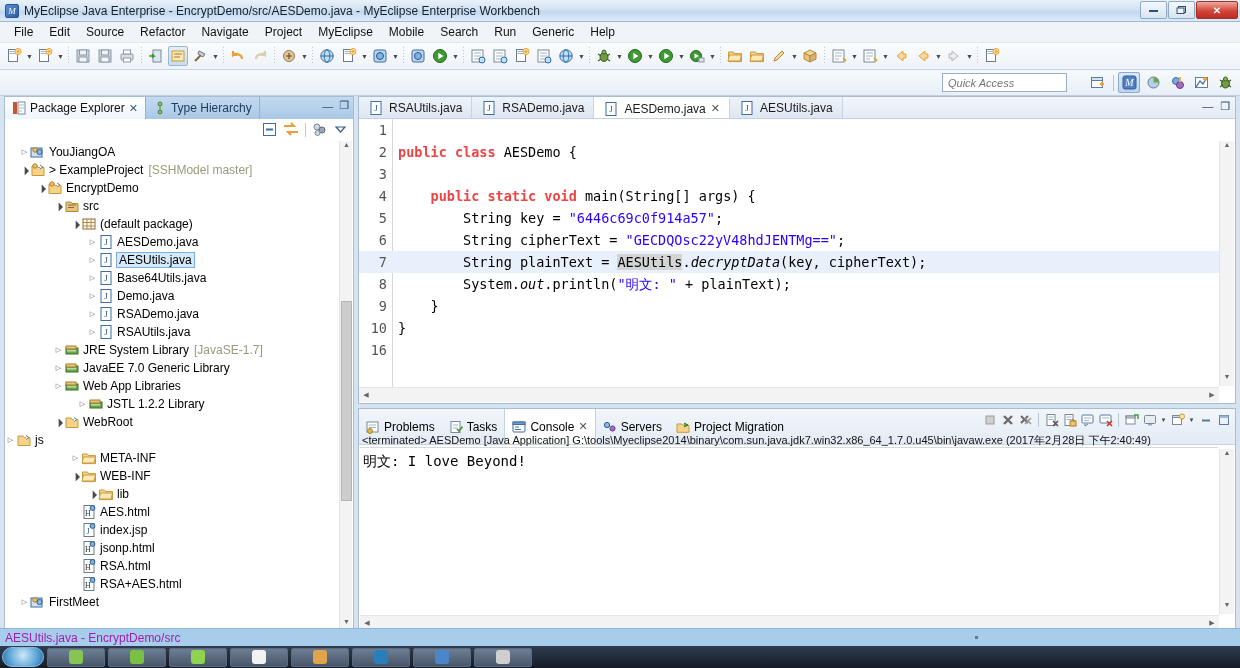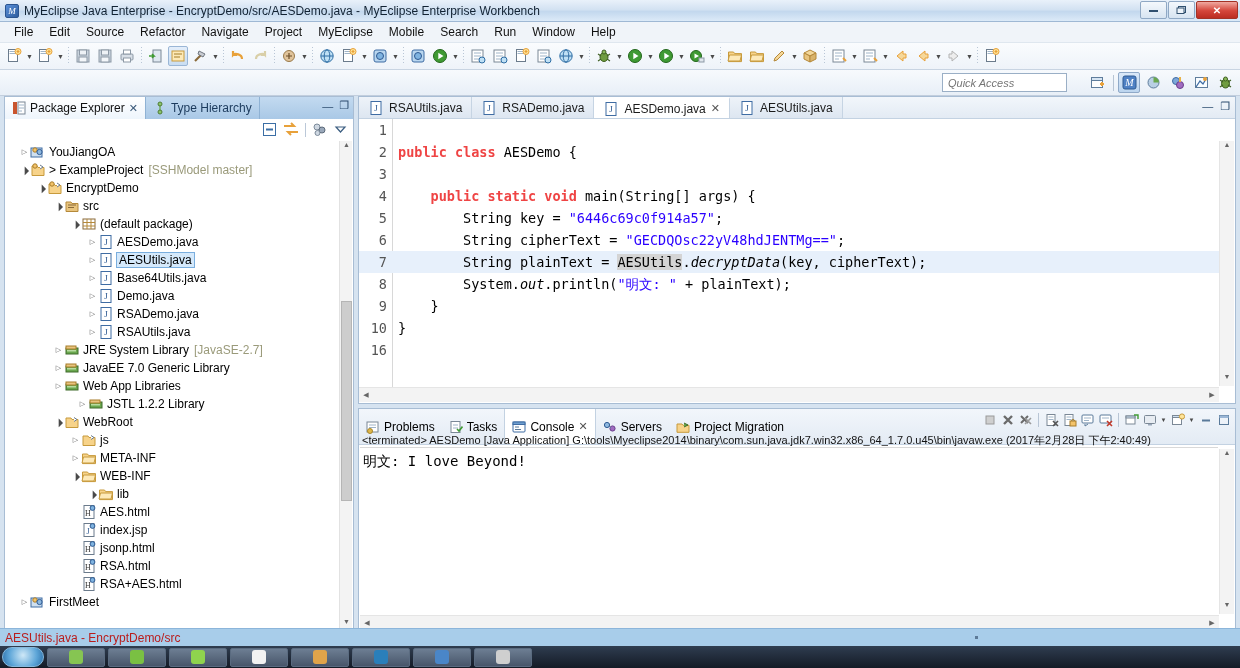--- a/index.html
+++ b/index.html
@@ -178,21 +178,21 @@
     padding:4px 3px; color:#000; }
   .c-vscroll{ position:absolute; right:1px; top:40px; bottom:17px; width:15px;
     background:#f3f3f3; border-left:1px solid #e5e5e5; }
   .c-hscroll{ position:absolute; left:1px; right:16px; bottom:1px; height:15px;
     background:#f3f3f3; border-top:1px solid #e5e5e5; }
 
   
   .statusbar{
     position:absolute; left:0; right:0; bottom:22px; height:18px;
     background:#a8cdea; border-top:1px solid #8cb5da;
-    display:flex; align-items:center; padding-left:5px; font-size:12px; color:#b91c1c;
+    display:flex; align-items:center; padding-left:5px; font-size:12px; color:#a21caf;
   }
   .status-dots{ position:absolute; left:975px; top:7px; width:3px;height:3px;background:#5d7a97; }
   
   .taskbar{
     position:absolute; left:0; right:0; bottom:0; height:22px;
     background:linear-gradient(to bottom,#2f3d50,#141b26);
     display:flex; align-items:center; gap:3px; padding-left:2px;
   }
   .start-orb{ width:42px;height:20px;border-radius:10px;
     background:radial-gradient(circle at 50% 40%,#cfe8f7,#5ea6d8 60%,#2a6ea8);
@@ -233,21 +233,21 @@
       <div class="menu-item">File</div>
       <div class="menu-item">Edit</div>
       <div class="menu-item">Source</div>
       <div class="menu-item">Refactor</div>
       <div class="menu-item">Navigate</div>
       <div class="menu-item">Project</div>
       <div class="menu-item">MyEclipse</div>
       <div class="menu-item">Mobile</div>
       <div class="menu-item">Search</div>
       <div class="menu-item">Run</div>
-      <div class="menu-item">Window</div>
+      <div class="menu-item">Generic</div>
       <div class="menu-item">Help</div>
     </div>
 
   <div class="toolbar" id="toolbar">
       <div class="tb-btn">
         <svg width="16" height="16" viewBox="0 0 16 16">
           <rect x="2.5" y="1.5" width="9" height="12" fill="#fff" stroke="#6b7b8c"></rect>
           <rect x="3.5" y="3" width="7" height="1" fill="#9fb4c8"></rect>
           <rect x="3.5" y="5" width="7" height="1" fill="#9fb4c8"></rect>
           <circle cx="12" cy="3.5" r="3" fill="#ffe59a" stroke="#e8a13a"></circle>
@@ -729,21 +729,21 @@
           <div class="trow" style="padding-left: 48px;">
             <span class="twist">▷</span>
             <span class="tico">
               <svg width="16" height="16" viewBox="0 0 16 16">
                 <rect x="2" y="6" width="12" height="6" fill="#6aa84f" stroke="#3f6b2a"></rect>
                 <rect x="2" y="4" width="10" height="3" fill="#e8c47e" stroke="#a87d2a"></rect>
                 <rect x="3" y="8" width="9" height="1.5" fill="#b8dba0"></rect>
               </svg>
             </span>
             <span class="tlabel">JRE System Library</span>
-            <span class="tdim">[JavaSE-2.7]</span>
+            <span class="tdim">[JavaSE-1.7]</span>
           </div>
           <div class="trow" style="padding-left: 48px;">
             <span class="twist">▷</span>
             <span class="tico">
               <svg width="16" height="16" viewBox="0 0 16 16">
                 <rect x="2" y="6" width="12" height="6" fill="#6aa84f" stroke="#3f6b2a"></rect>
                 <rect x="2" y="4" width="10" height="3" fill="#e8c47e" stroke="#a87d2a"></rect>
                 <rect x="3" y="8" width="9" height="1.5" fill="#b8dba0"></rect>
               </svg>
             </span>
@@ -774,21 +774,21 @@
           <div class="trow" style="padding-left: 48px;">
             <span class="twist" style="font-size: 8px; color: rgb(74, 74, 74); transform: rotate(-45deg);">◢</span>
             <span class="tico">
               <svg width="16" height="16" viewBox="0 0 16 16">
                 <path d="M2 4 h5 l1 1.5 h6 v8 h-12 z" fill="#f7d38a" stroke="#c79a3c"></path>
                 <path d="M10 3.5 l3 2 l-3 2" fill="#fff" stroke="#6b7b8c"></path>
               </svg>
             </span>
             <span class="tlabel">WebRoot</span>
           </div>
-          <div class="trow" style="padding-left: 65px;">
+          <div class="trow" style="">
             <span class="twist">▷</span>
             <span class="tico">
               <svg width="16" height="16" viewBox="0 0 16 16">
                 <path d="M2 4 h5 l1 1.5 h6 v8 h-12 z" fill="#f7d38a" stroke="#c79a3c"></path>
                 <path d="M10 3.5 l3 2 l-3 2" fill="#fff" stroke="#6b7b8c"></path>
               </svg>
             </span>
             <span class="tlabel">js</span>
           </div>
           <div class="trow" style="padding-left: 65px;">

